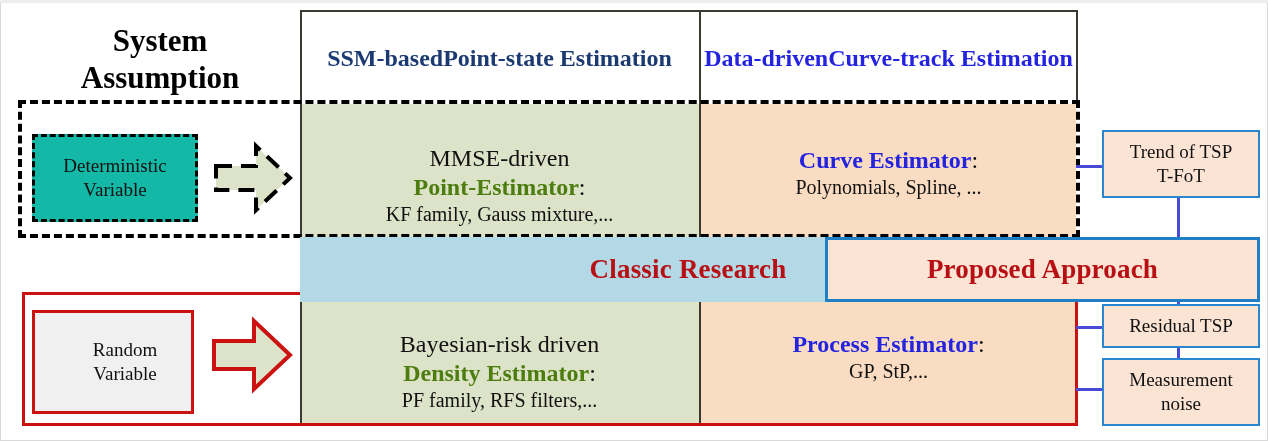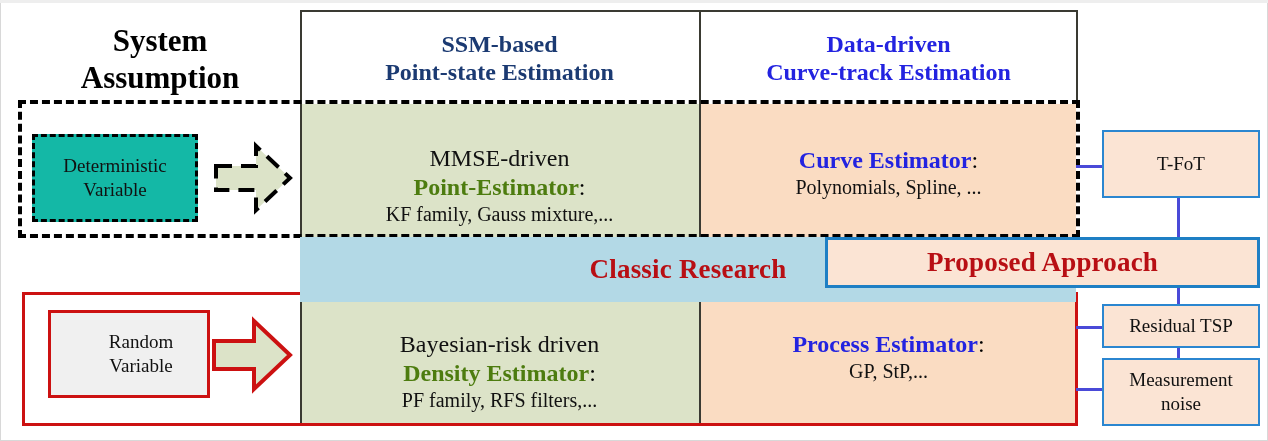--- a/index.html
+++ b/index.html
@@ -12,21 +12,21 @@
   #stage{position:relative;width:1268px;height:441px;background:#fff;box-sizing:border-box;}
   
   #frame{position:absolute;left:0;top:0;width:1268px;height:441px;border:1px solid #d8d8d8;box-sizing:border-box;}
 
   
   .cell{position:absolute;box-sizing:border-box;text-align:center;}
   .green{background:#dce3c8;}
   .orange{background:#fadcc2;}
 
   
-  .hdr{position:absolute;box-sizing:border-box;display:flex;flex-direction:column;
+  .hdr{position:absolute;box-sizing:border-box;display:flex;flex-direction:row;
        align-items:center;justify-content:center;line-height:1.18;}
   .hdr .l{display:block;font-weight:bold;font-size:24px;white-space:nowrap;}
   .navy .l{color:#1b3a72;}
   .blue .l{color:#2323e0;}
 
   
   .celltext{position:absolute;display:flex;flex-direction:column;align-items:center;
             justify-content:center;line-height:1.22;box-sizing:border-box;width:100%;}
   .t1{font-size:24px;color:#111;white-space:nowrap;margin-top:28px;}
   .t2{font-size:24px;white-space:nowrap;}
@@ -123,21 +123,21 @@
   </div>
 
   <div class="celltext" style="left:701px;top:118px;width:375px;height:110px;">
     <div class="t2">
       <b class="b-blue">Curve Estimator</b><span>:</span>
     </div>
     <div class="t3">Polynomials, Spline, ...</div>
   </div>
 
   <div id="rnd-region" style="left:22px;top:292px;width:1056px;height:134px;"></div>
-  <div id="rnd-box" style="left:48px;top:310px;width:162px;height:88px;padding-left:24px;">
+  <div id="rnd-box" style="left:32px;top:310px;width:162px;height:104px;padding-left:24px;">
     <div>Random</div>
     <div>Variable</div>
   </div>
 
   <svg class="arrow" style="left:208px;top:313px;" width="88" height="84" viewBox="0 0 88 84">
     <polygon points="6,28 46,28 46,8 82,42 46,76 46,56 6,56" fill="#dce3c8" stroke="#cc1111" stroke-width="4" stroke-linejoin="miter"></polygon>
   </svg>
 
   <div class="celltext" style="left:300px;top:292px;width:399px;height:130px;">
     <div class="t1">Bayesian-risk driven</div>
@@ -157,25 +157,26 @@
   <div class="conn" style="left:1076px;top:165px;width:26px;height:3px;"></div>
   <div class="conn" style="left:1177px;top:198px;width:3px;height:40px;"></div>
   <div class="conn" style="left:1177px;top:288px;width:3px;height:16px;"></div>
   <div class="conn" style="left:1076px;top:326px;width:26px;height:3px;"></div>
   <div class="conn" style="left:1177px;top:348px;width:3px;height:22px;"></div>
   <div class="conn" style="left:1076px;top:388px;width:26px;height:3px;"></div>
 
   <div id="classic" style="left:300px;top:237px;width:776px;height:65px;">
     <span>Classic Research</span>
   </div>
-  <div id="proposed" style="left:825px;top:237px;width:435px;height:51px;">
+  <div id="proposed" style="left:825px;top:237px;width:435px;height:65px;">
     <span>Proposed Approach</span>
   </div>
 
   <div class="bbox" style="left:1102px;top:130px;width:158px;height:68px;">
+    <div>Trend of TSP</div>
     <div>T-FoT</div>
   </div>
   <div class="bbox" style="left:1102px;top:304px;width:158px;height:44px;">
     <div>Residual TSP</div>
   </div>
   <div class="bbox" style="left:1102px;top:358px;width:158px;height:68px;">
     <div>Measurement</div>
     <div>noise</div>
   </div>
 

